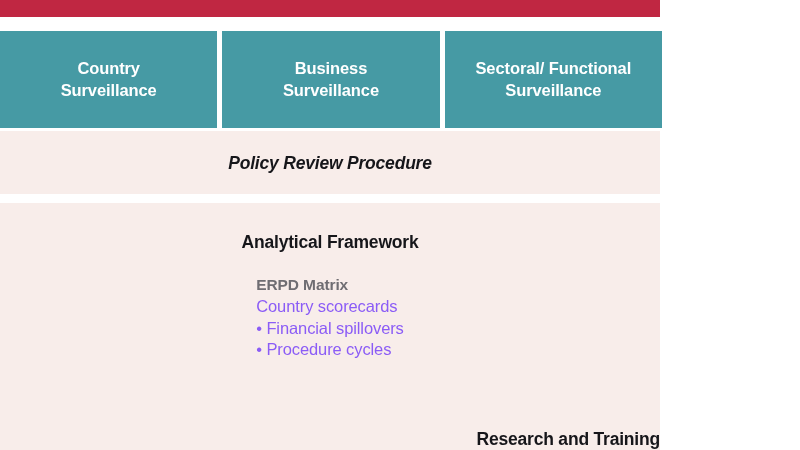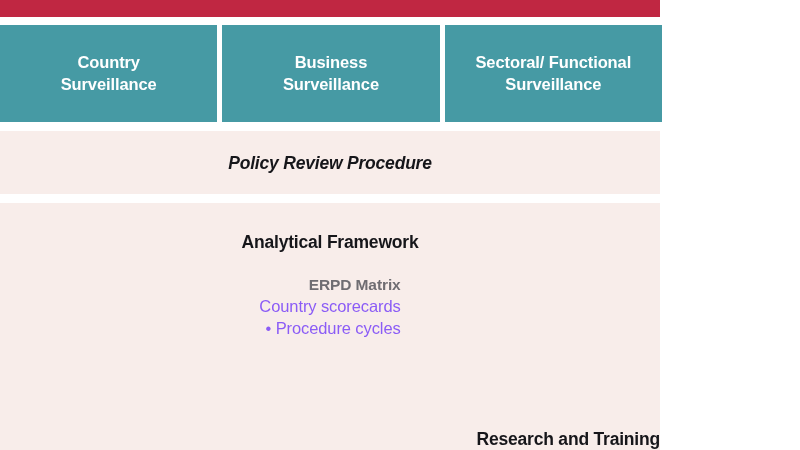--- a/index.html
+++ b/index.html
@@ -28,21 +28,21 @@
     top: 0;
     width: 660px;
     height: 17px;
     background: #c02742;
   }
 
   
   .surveillance-row {
     position: absolute;
     left: 0;
-    top: 25px;
+    top: 31px;
     width: 662px;
     height: 97px;
     display: flex;
     gap: 5px;
   }
   .surveillance-box {
     flex: 1 1 0;
     background: #469aa4;
     display: flex;
     align-items: center;
@@ -94,21 +94,21 @@
     font-weight: bold;
     letter-spacing: -0.2px;
     text-align: center;
   }
   .band-policy .band-title { margin-top: 2px; }
   .band-analytical .band-title { margin-top: 29px; }
   .band-research .band-title { margin-top: 24px; }
 
   .matrix-block {
     margin-top: 22px;
-    text-align: right;
+    text-align: left;
     line-height: 1.33;
   }
   .matrix-title {
     color: #6f6d72;
     font-size: 15.5px;
     font-weight: bold;
     letter-spacing: -0.1px;
   }
   .matrix-item {
     color: #8b5cf6;
@@ -151,20 +151,21 @@
 
   <div class="band band-policy">
     <div class="band-title">Policy Review Procedure</div>
   </div>
 
   <div class="band band-analytical">
     <div class="band-title">Analytical Framework</div>
     <div class="matrix-block">
       <div class="matrix-title">ERPD Matrix</div>
       <div class="matrix-item">Country scorecards</div>
+      <div class="matrix-item">• Financial spillovers</div>
       <div class="matrix-item">• Procedure cycles</div>
     </div>
   </div>
 
   <div class="band band-research">
     <div class="band-title">Research and Training</div>
   </div>
 
 </div>
 

